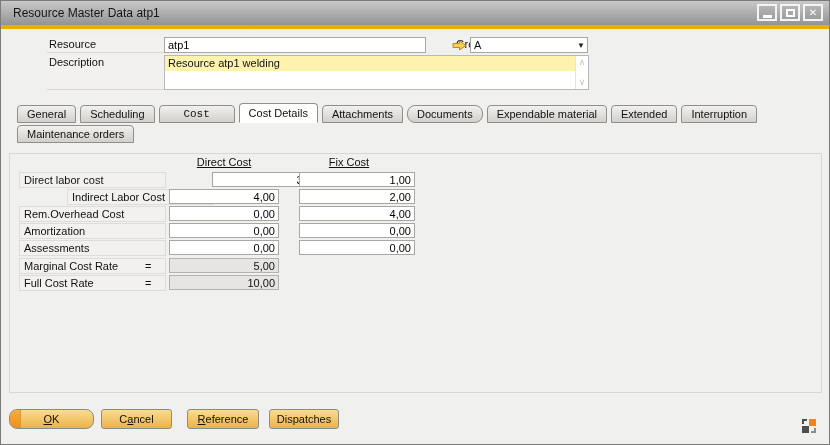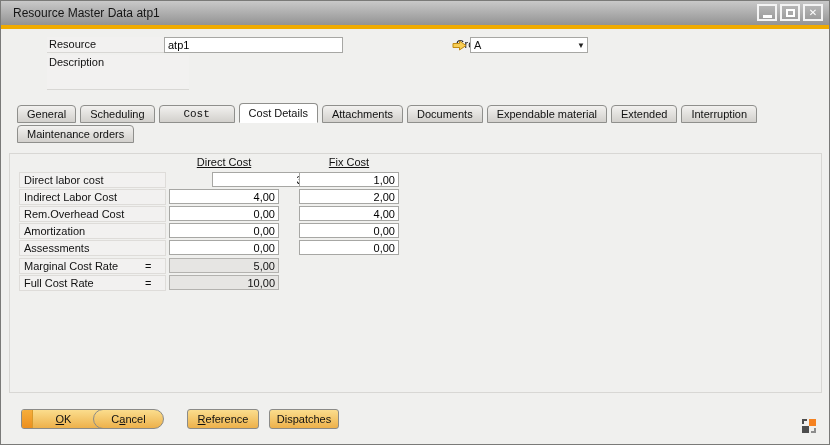--- a/index.html
+++ b/index.html
@@ -99,21 +99,21 @@
   .tab.active {
     background: #ffffff;
     height: 20px;
     border-bottom-color: #ffffff;
   }
   .tabs-row.r1 .tab:nth-child(1) { min-width: 50px; }
   .tabs-row.r1 .tab:nth-child(2) { min-width: 68px; }
   .tabs-row.r1 .tab:nth-child(3) { min-width: 76px; font-family: Liberation Mono, monospace; }
   .tabs-row.r1 .tab:nth-child(4) { min-width: 76px; }
   .tabs-row.r1 .tab:nth-child(5) { min-width: 71px; }
-  .tabs-row.r1 .tab:nth-child(6) { min-width: 66px; }
+  .tabs-row.r1 .tab:nth-child(6) { min-width: 66px; border-radius: 8px; }
   .tabs-row.r1 .tab:nth-child(7) { min-width: 113px; }
   .tabs-row.r1 .tab:nth-child(8) { min-width: 57px; }
   .tabs-row.r1 .tab:nth-child(9) { min-width: 67px; }
   .tabs-row.r2 .tab:nth-child(1) { min-width: 104px; }
   
   .panel {
     position: absolute; left: 8px; top: 152px; width: 813px; height: 240px;
     border: 1px solid #d8d7d4;
   }
   .col-header {
@@ -127,21 +127,21 @@
     background: #f2f1f0;
     border: 1px solid #dedcd9;
     padding: 1px 0 0 4px;
   }
   .cell-input {
     position: absolute; width: 110px; height: 15px;
     background: #fff; border: 1px solid #a7a7a4;
     text-align: right; padding: 0 3px;
     font-size: 11px; font-family: "Liberation Sans", sans-serif;
   }
-  .cell-input.fix { width: 100px; }
+  .cell-input.fix { width: 116px; }
   .cell-readonly {
     position: absolute; left: 168px; width: 110px; height: 15px;
     background: #e6e5e3; border: 1px solid #b3b2af;
     text-align: right; padding: 1px 3px 4px 0;
   }
   .equals { position: absolute; left: 125px; top: 1px; }
   
   .footer-btn {
     position: absolute; top: 408px; height: 20px;
     border: 1px solid #8b8b88;
@@ -173,31 +173,38 @@
           <span class="max-glyph"></span>
         </div>
       <div class="win-btn">
           <span class="close-glyph">✕</span>
         </div>
     </div>
   </div>
   <div class="accent-line"></div>
 
   <div class="form-label" style="left:18px; top:36px; width:142px;">Resource</div>
-  <input class="text-input" style="left: 163px; top: 36px; width: 179px;" value="atp1">
+  <input class="text-input" style="left: 163px; top: 36px; width: 262px;" value="atp1">
   <div class="form-label" style="left:425px; top:36px; width:24px; background:transparent; border-bottom:none;">Group</div>
   <svg class="link-arrow" viewBox="0 0 15 11">
     <path d="M1 3.5 h6.5 V1 l6.5 4.5 -6.5 4.5 V7.5 H1 z" fill="#f7ce55" stroke="#c08a12" stroke-width="1"></path>
   </svg>
   <div class="group-select">
     <span>A</span>
     <span class="dd-arrow">▼</span>
   </div>
 
   <div class="form-label" style="left:18px; top:54px; width:142px; height:35px;">Description</div>
+  <div class="desc-box">
+    <div class="desc-line-selected">Resource atp1 welding</div>
+    <div class="desc-scrollbar">
+      <span>∧</span>
+      <span>∨</span>
+    </div>
+  </div>
 
   <div class="tabs-row r1">
     <div class="tab">General</div>
     <div class="tab">Scheduling</div>
     <div class="tab">Cost</div>
     <div class="tab active">Cost Details</div>
     <div class="tab">Attachments</div>
     <div class="tab">Documents</div>
     <div class="tab">Expendable material</div>
     <div class="tab">Extended</div>
@@ -209,21 +216,21 @@
 
   <div class="panel"></div>
 
   <div class="col-header direct">Direct Cost</div>
   <div class="col-header fix">Fix Cost</div>
 
   <div class="row-label" style="top:171px;">Direct labor cost</div>
   <input class="cell-input" style="left: 163px; top: 171px; margin-left: 48px;" value="3,00">
   <input class="cell-input fix" style="left: 298px; top: 171px;" value="1,00">
 
-  <div class="row-label" style="top:188px;">Indirect Labor Cost</div>
+  <div class="row-label" style="top:188px;margin-left:48px;">Indirect Labor Cost</div>
   <input class="cell-input" style="left: 168px; top: 188px;" value="4,00">
   <input class="cell-input fix" style="left: 298px; top: 188px;" value="2,00">
 
   <div class="row-label" style="top:205px;">Rem.Overhead Cost</div>
   <input class="cell-input" style="left: 168px; top: 205px;" value="0,00">
   <input class="cell-input fix" style="left: 298px; top: 205px;" value="4,00">
 
   <div class="row-label" style="top:222px;">Amortization</div>
   <input class="cell-input" style="left: 168px; top: 222px;" value="0,00">
   <input class="cell-input fix" style="left: 298px; top: 222px;" value="0,00">
@@ -237,25 +244,25 @@
     <span class="equals">=</span>
   </div>
   <div class="cell-readonly" style="top:257px;">5,00</div>
 
   <div class="row-label" style="top:274px;">
     <span>Full Cost Rate</span>
     <span class="equals">=</span>
   </div>
   <div class="cell-readonly" style="top:274px;">10,00</div>
 
-  <div class="footer-btn" style="left:20px; width:85px;">
+  <div class="footer-btn" style="left:8px; width:85px;border-radius:8px;">
     <span class="ok-stripe"></span>
     <span><span></span><u>O</u><span>K</span></span>
   </div>
-  <div class="footer-btn" style="left:92px; width:71px;border-radius:10px;">
+  <div class="footer-btn" style="left:100px; width:71px;">
     <span><span>C</span><u>a</u><span>ncel</span></span>
   </div>
   <div class="footer-btn" style="left:186px; width:72px;">
     <span><span></span><u>R</u><span>eference</span></span>
   </div>
   <div class="footer-btn" style="left:268px; width:70px;">
     <span><span>Dispatches</span><u></u><span></span></span>
   </div>
 
   <svg class="corner-icon" viewBox="0 0 18 18">

